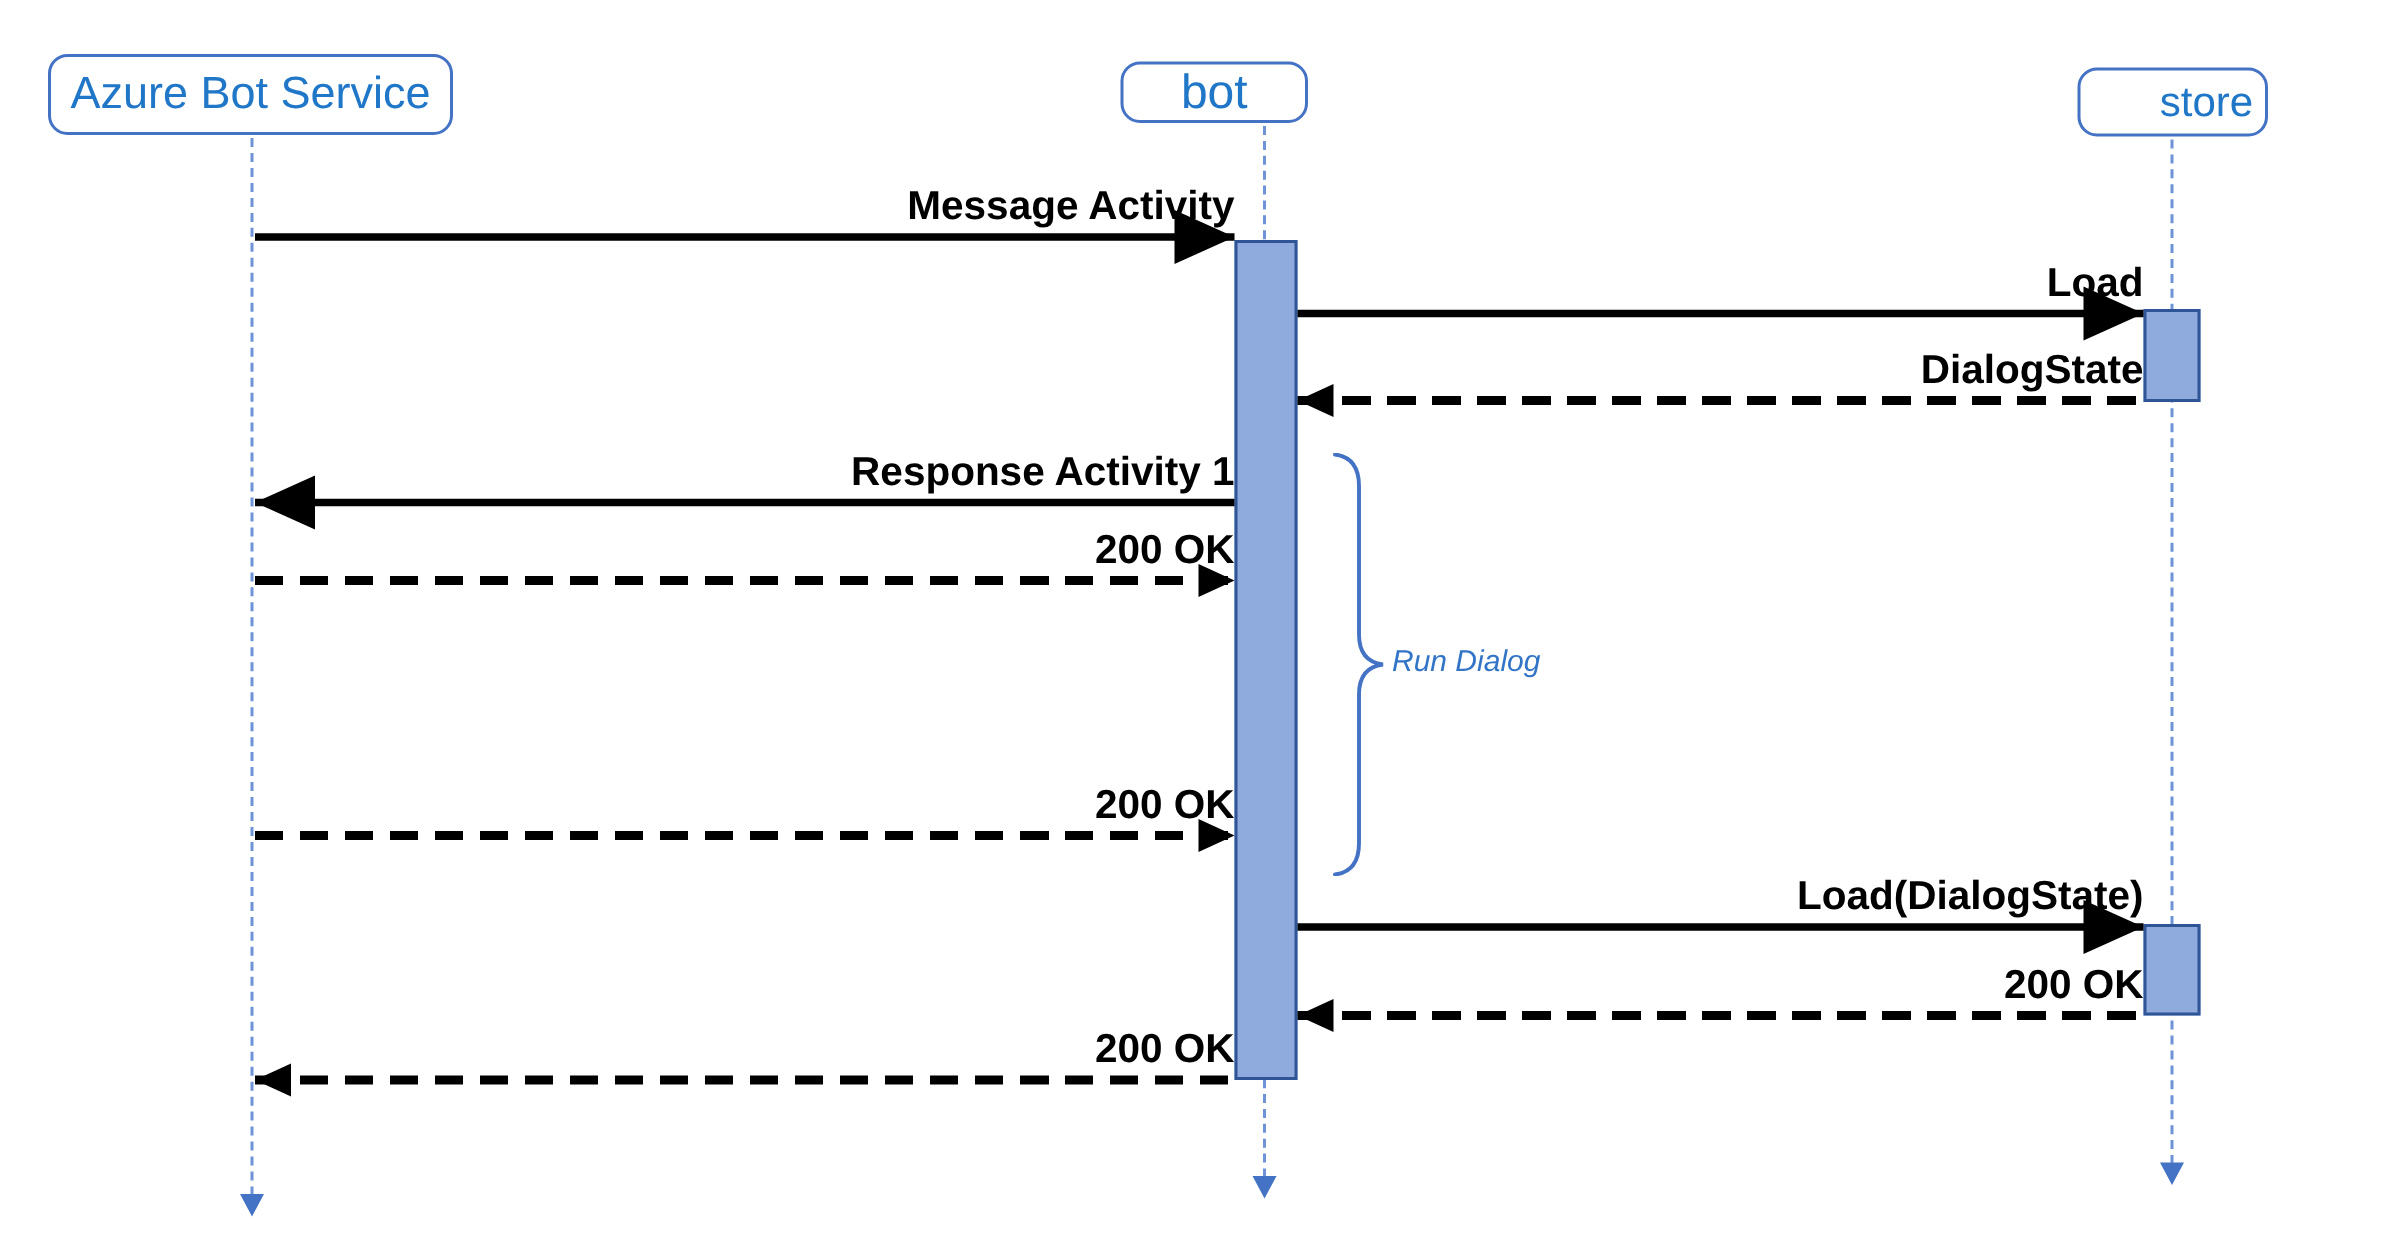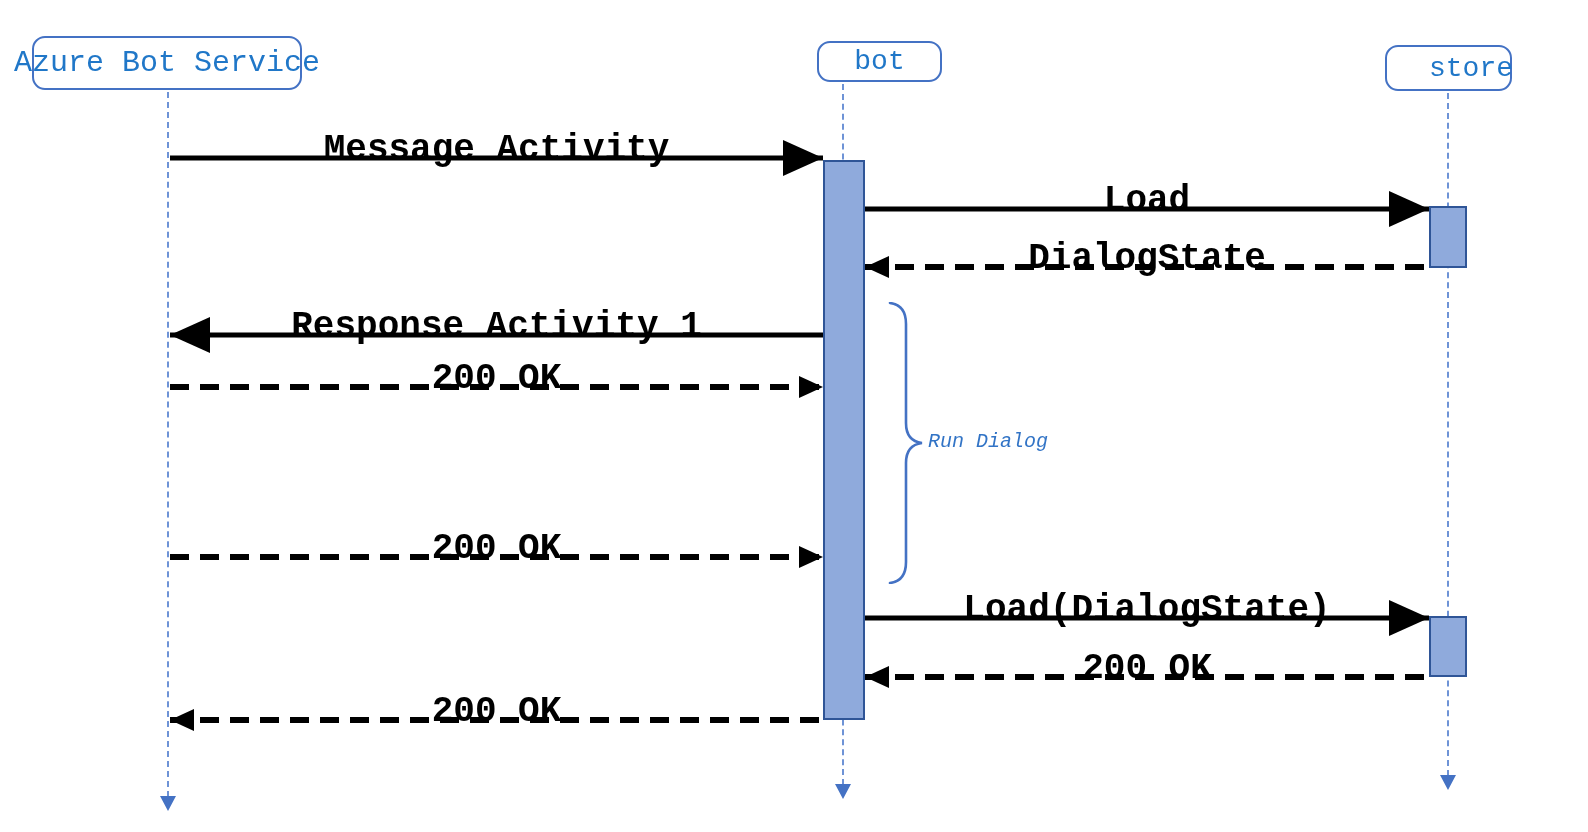--- a/index.html
+++ b/index.html
@@ -11,21 +11,21 @@
     --lifeline-arrow:#4472C4;
     --message-line:#000000;
     --annotation-text:#3274C6;
     --brace:#4472C4;
     --background:#FFFFFF;
   }
   html,body{margin:0;padding:0;background:#fff;}
   .canvas{
     position:relative;width:1588px;height:832px;overflow:hidden;
     background:var(--background);
-    font-family:Liberation Mono, monospace;
+    font-family:Liberation Sans, sans-serif;
   }
   .actor{
     position:absolute;box-sizing:border-box;background:#fff;
     border:2.5px solid var(--actor-border);border-radius:13px;
     color:var(--actor-text);display:flex;align-items:center;justify-content:center;
     z-index:4;white-space:nowrap;
   }
   .lifeline{
     position:absolute;width:0;border-left:2px dashed var(--lifeline);z-index:1;
   }
@@ -33,22 +33,22 @@
     position:absolute;width:0;height:0;z-index:1;
     border-left:8px solid transparent;border-right:8px solid transparent;
     border-top:15px solid var(--lifeline-arrow);
   }
   .activation{
     position:absolute;box-sizing:border-box;z-index:2;
     background:var(--activation-fill);border:2px solid var(--activation-border);
   }
   .msg{position:absolute;height:36px;z-index:3;}
   .msg .lbl{
-    position:absolute;left:0;right:0;bottom:6px;text-align:center;
-    font-weight:bold;font-size:36px;color:var(--message-line);white-space:nowrap;
+    position:absolute;left:0;right:0;bottom:23px;text-align:right;
+    font-weight:bold;font-size:27px;color:var(--message-line);white-space:nowrap;
   }
   .line{position:absolute;left:0;right:0;top:50%;transform:translateY(-50%);}
   .line.solid{height:5px;background:var(--message-line);}
   .line.dashed{
     height:6px;
     background:repeating-linear-gradient(90deg,var(--message-line) 0 19px,transparent 19px 30px);
   }
   .head{position:absolute;width:0;height:0;top:50%;transform:translateY(-50%);}
   .head.solid.right{border-top:18px solid transparent;border-bottom:18px solid transparent;border-left:40px solid var(--message-line);right:0;}
   .head.solid.left {border-top:18px solid transparent;border-bottom:18px solid transparent;border-right:40px solid var(--message-line);left:0;}
@@ -73,21 +73,21 @@
   <div class="lifeline-end" style="left:835px;top:784px;"></div>
   <div class="lifeline-end" style="left:1440px;top:775px;"></div>
 
   <div class="activation" style="left:823px;top:160px;width:42px;height:560px;"></div>
   <div class="activation" style="left:1429px;top:206px;width:38px;height:62px;"></div>
   <div class="activation" style="left:1429px;top:616px;width:38px;height:61px;"></div>
 
   <div class="actor" style="left:32px;top:36px;width:270px;height:54px;font-size:30px;">
     <span>Azure Bot Service</span>
   </div>
-  <div class="actor" style="left:817px;top:41px;width:125px;height:41px;font-size:28px;text-align:center;">
+  <div class="actor" style="left:747px;top:41px;width:125px;height:41px;font-size:32px;text-align:center;">
     <span>bot</span>
   </div>
   <div class="actor" style="left:1385px;top:45px;width:127px;height:46px;font-size:28px;padding-left:45px;">
     <span>store</span>
   </div>
 
   <div class="msg" style="left:170px;top:140px;width:653px;">
     <div class="lbl">Message Activity</div>
     <div class="line solid"></div>
     <div class="head solid right"></div>

